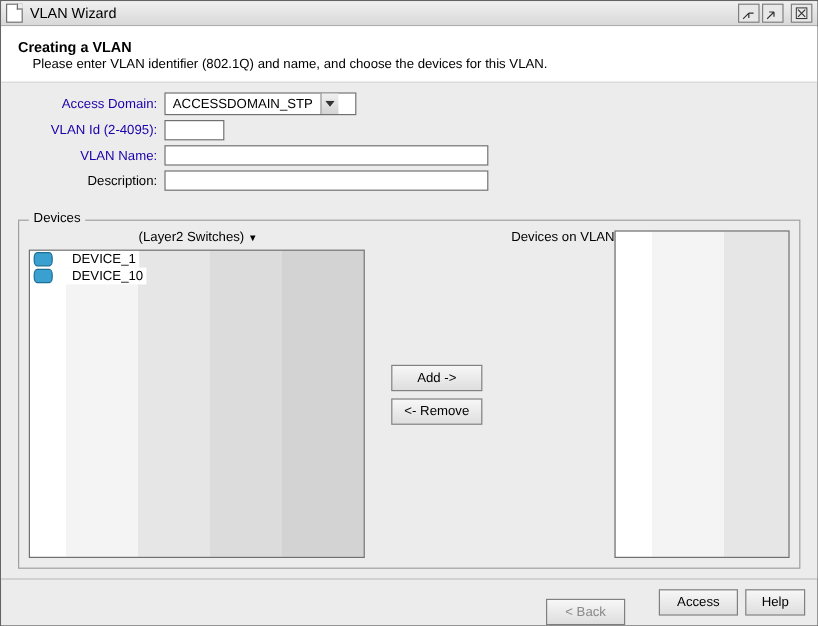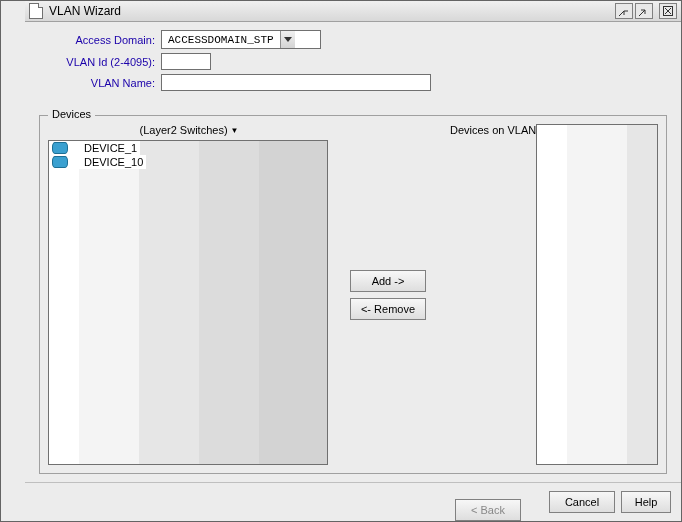--- a/index.html
+++ b/index.html
@@ -11,21 +11,20 @@
     color: #000;
   }
   .window {
     width: 682px;
     height: 522px;
     border: 1px solid #646464;
     box-sizing: border-box;
     display: flex;
     flex-direction: column;
     background: #ececec;
-    padding-left: 24px;
   }
   .titlebar {
     height: 20px;
     background: linear-gradient(#f0f0f0, #d8d8d8);
     border-bottom: 1px solid #a0a0a0;
     display: flex;
     align-items: center;
     padding: 0 4px;
   }
   .titlebar .doc-icon {
@@ -258,45 +257,53 @@
     </div>
     <div class="win-btn" style="margin-left:6px;">
       <svg width="10" height="10" viewBox="0 0 10 10">
           <rect x="0.5" y="0.5" width="9" height="9" stroke="#333" fill="none"></rect>
           <path d="M2 2 L8 8 M8 2 L2 8" stroke="#333" stroke-width="1"></path>
         </svg>
     </div>
   </div>
 
   <div class="content">
+    <div class="header-block">
+      <div class="h-title">Creating a VLAN</div>
+      <div class="h-desc">Please enter VLAN identifier (802.1Q) and name, and choose the devices for this VLAN.</div>
+    </div>
 
     <div class="form-area">
 
       <div class="form-row">
         <label>Access Domain:</label>
-        <div class="select-wrap" style="width:158px;font-family:Liberation Mono, monospace;">
+        <div class="select-wrap" style="width:158px;">
           <span class="sel-text">ACCESSDOMAIN_STP</span>
           <span class="sel-arrow">
             <svg width="8" height="5">
                 <path d="M0 0 L8 0 L4 5 Z" fill="#333"></path>
               </svg>
           </span>
         </div>
       </div>
 
       <div class="form-row">
         <label>VLAN Id (2-4095):</label>
         <input class="txt" style="width: 50px;" value="">
       </div>
 
       <div class="form-row">
         <label>VLAN Name:</label>
         <input class="txt" style="width: 270px;" value="">
       </div>
 
+      <div class="form-row">
+        <label class="plain">Description:</label>
+        <input class="txt" style="width: 270px;" value="">
+      </div>
 
       <div class="devices-fieldset">
         <div class="legend">Devices</div>
         <div class="device-cols">
           <div class="left-col">
             <div class="filter">
               <span>(Layer2 Switches)</span>
               <span class="arrow">▼</span>
             </div>
             <div class="listbox" id="available-list">
@@ -320,16 +327,16 @@
           </div>
         </div>
       </div>
 
     </div>
   </div>
 
   <div class="footer">
     <div class="btn btn-disabled">&lt; Back</div>
     <div class="gap"></div>
-    <div class="btn">Cancel</div>
+    <div class="btn">Access</div>
     <div class="btn" style="min-width:50px;">Help</div>
   </div>
 </div>
 
 </body></html>

